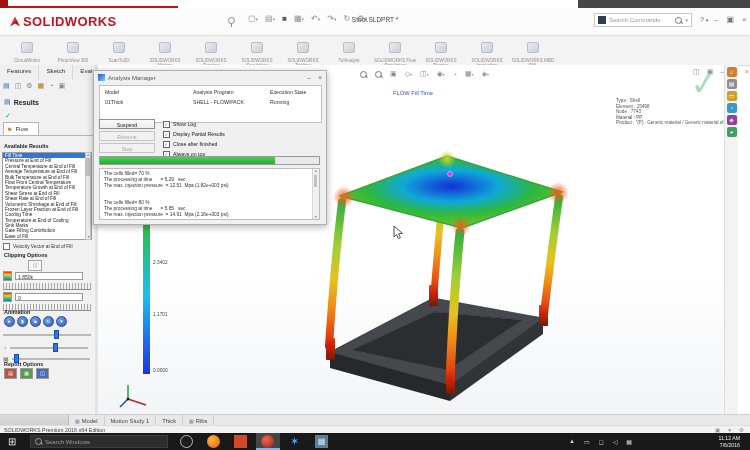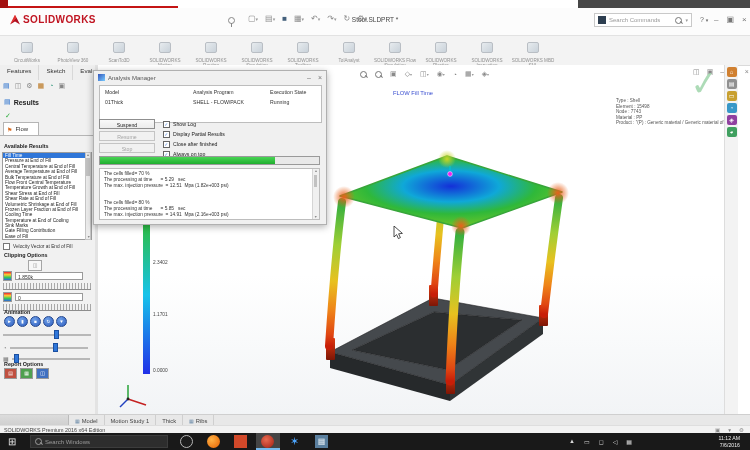--- a/index.html
+++ b/index.html
@@ -12,21 +12,21 @@
   .frame-dark{left:578px;top:0;width:172px;height:8px;background:#474747;}
   .rec-line{left:0;top:6px;width:178px;height:2px;background:#c41414;}
   .rec-dot{left:0;top:0;width:8px;height:8px;background:#a31010;}
   .left-dark{left:0;top:8px;width:3px;height:28px;background:#3a3a3a;}
 
   
   .titlebar{left:0;top:8px;width:750px;height:27px;background:#fcfcfc;border-bottom:1px solid #e2e2e2;}
   .sw-logo{left:10px;top:6px;display:flex;align-items:center;gap:3px;}
   .sw-mark{width:10px;height:10px;background:linear-gradient(135deg,#e03030 0 50%,#b01020 50% 100%);
            clip-path:polygon(0 100%,50% 0,100% 100%,50% 70%);}
-  .sw-word{font-size:10px;font-weight:bold;color:#c01522;letter-spacing:.4px;}
+  .sw-word{font-size:13px;font-weight:bold;color:#c01522;letter-spacing:.4px;}
   .menus{left:112px;top:7px;display:flex;gap:9px;font-size:6.5px;color:#333;}
   .menu-item{cursor:default;}
   .pin{left:228px;top:9px;width:5px;height:5px;border:1px solid #888;border-radius:50%;}
   .pin::after{content:"";position:absolute;left:2px;top:5px;width:1px;height:4px;background:#888;}
   .qat{left:248px;top:6px;display:flex;gap:7px;font-size:8px;color:#8a8a8a;align-items:center;}
   .qat .c{font-size:5px;color:#999;}
   .doc-title{left:0;top:8px;width:750px;text-align:center;font-size:6.5px;color:#444;}
   .searchbox{left:594px;top:5px;width:98px;height:14px;background:#fff;border:1px solid #c9c9c9;
              display:flex;align-items:center;gap:3px;padding:0 3px;box-sizing:border-box;}
   .sq-ico{width:8px;height:8px;background:#2d3e50;}

